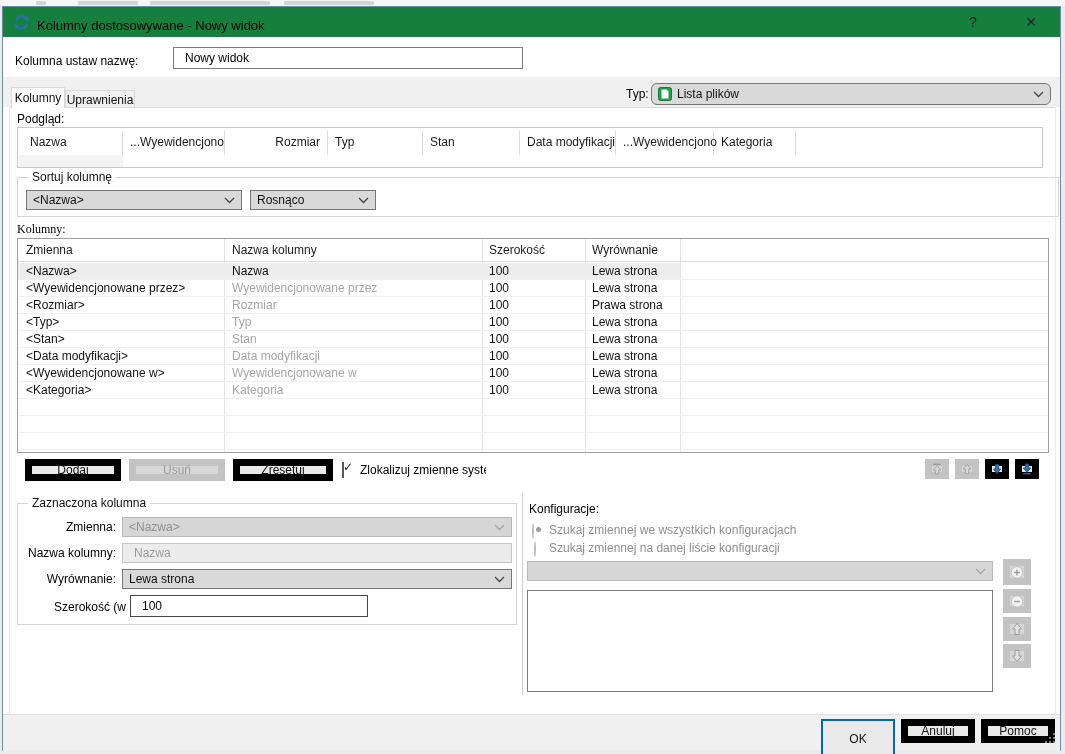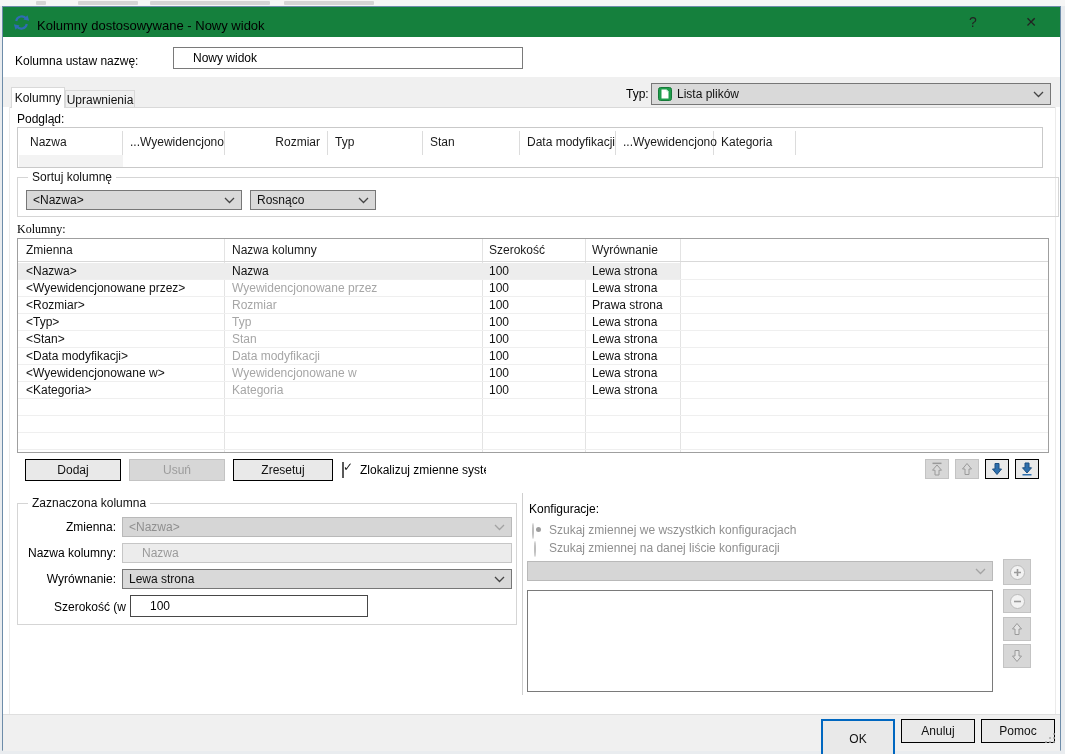--- a/index.html
+++ b/index.html
@@ -19,30 +19,30 @@
   .dialog { left:2px; top:6px; width:1059px; height:744px; background:#ffffff;
             border:1px solid #6d8ca9; box-shadow:0 1px 0 #9fb0c0; }
 
   
   .titlebar-text { left:34px; top:11px; font-size:13px; color:#000; white-space:nowrap; }
   .cap-btn { width:30px; height:26px; top:2px; display:flex; align-items:center; justify-content:center;
              font-size:14px; color:#222; cursor:default; }
 
   
   .lbl { white-space:nowrap; color:#000; }
-  .txt { border:1px solid #7a7a7a; background:#fff; font:inherit; padding:2px 19px; outline:none; }
+  .txt { border:1px solid #7a7a7a; background:#fff; font:inherit; padding:2px 11px; outline:none; }
   .txt.dark { border-color:#474747; }
   .txt.dis { background:#ececec; border-color:#c6c6c6; color:#9a9a9a; }
   .combo { background:#d9d9d9; border:1px solid #777; display:flex; align-items:center;
            padding:0 6px; gap:5px; white-space:nowrap; }
   .combo .cv { flex:1 1 auto; overflow:hidden; }
   .combo.dis { background:#d6d6d6; border-color:#b9b9b9; color:#8f8f8f; }
   .combo.dis svg polyline { stroke:#a3a3a3; }
 
-  .btn { background:#e9e9e9; border:1px solid #000000; display:flex; align-items:center;
+  .btn { background:#e9e9e9; border:7px solid #000000; display:flex; align-items:center;
          justify-content:center; font:inherit; color:#111; }
   .btn.dis { background:#d7d7d7; border-color:#c3c3c3; color:#9c9c9c; }
   .btn.default { border:2px solid #0067c0; }
 
   
   .band { left:0; top:70px; width:100%; height:30px; background:#f0f0f0; }
   .tab { display:flex; align-items:center; justify-content:center; font-size:12px; }
   .tab.active { left:8px; top:80px; width:54px; height:21px; background:#fff;
                 border:1px solid #d9d9d9; border-bottom:none; z-index:3; }
   .tab.idle { left:62px; top:83px; width:70px; height:18px; background:#f0f0f0;
@@ -118,21 +118,21 @@
 
   
   <div class="abs band"></div>
   <div class="abs tab active">
     <span>Kolumny</span>
   </div>
   <div class="abs tab idle">
     <span>Uprawnienia</span>
   </div>
   <span class="abs lbl" style="left:623px;top:80px;">Typ:</span>
-  <div class="abs combo" style="left:648px;top:76px;width:400px;height:22px;">
+  <div class="abs combo" style="left:648px;top:76px;width:400px;height:22px;border-radius:6px;">
     <span style="display:flex;">
       <svg width="14" height="14" viewBox="0 0 14 14">
         <rect x="0.5" y="0.5" width="13" height="13" rx="2" fill="#1f9d4b" stroke="#157a38"></rect>
         <polygon points="3.5,2.5 8.5,2.5 10.5,4.5 10.5,11.5 3.5,11.5" fill="#ffffff"></polygon>
         <polygon points="8.5,2.5 8.5,4.5 10.5,4.5" fill="#bfe6cc"></polygon>
       </svg>
     </span>
     <span class="cv">Lista plików</span>
     <svg width="11" height="7">
         <polyline points="1,1 5.5,5.5 10,1" fill="none" stroke="#444" stroke-width="1.3"></polyline>

